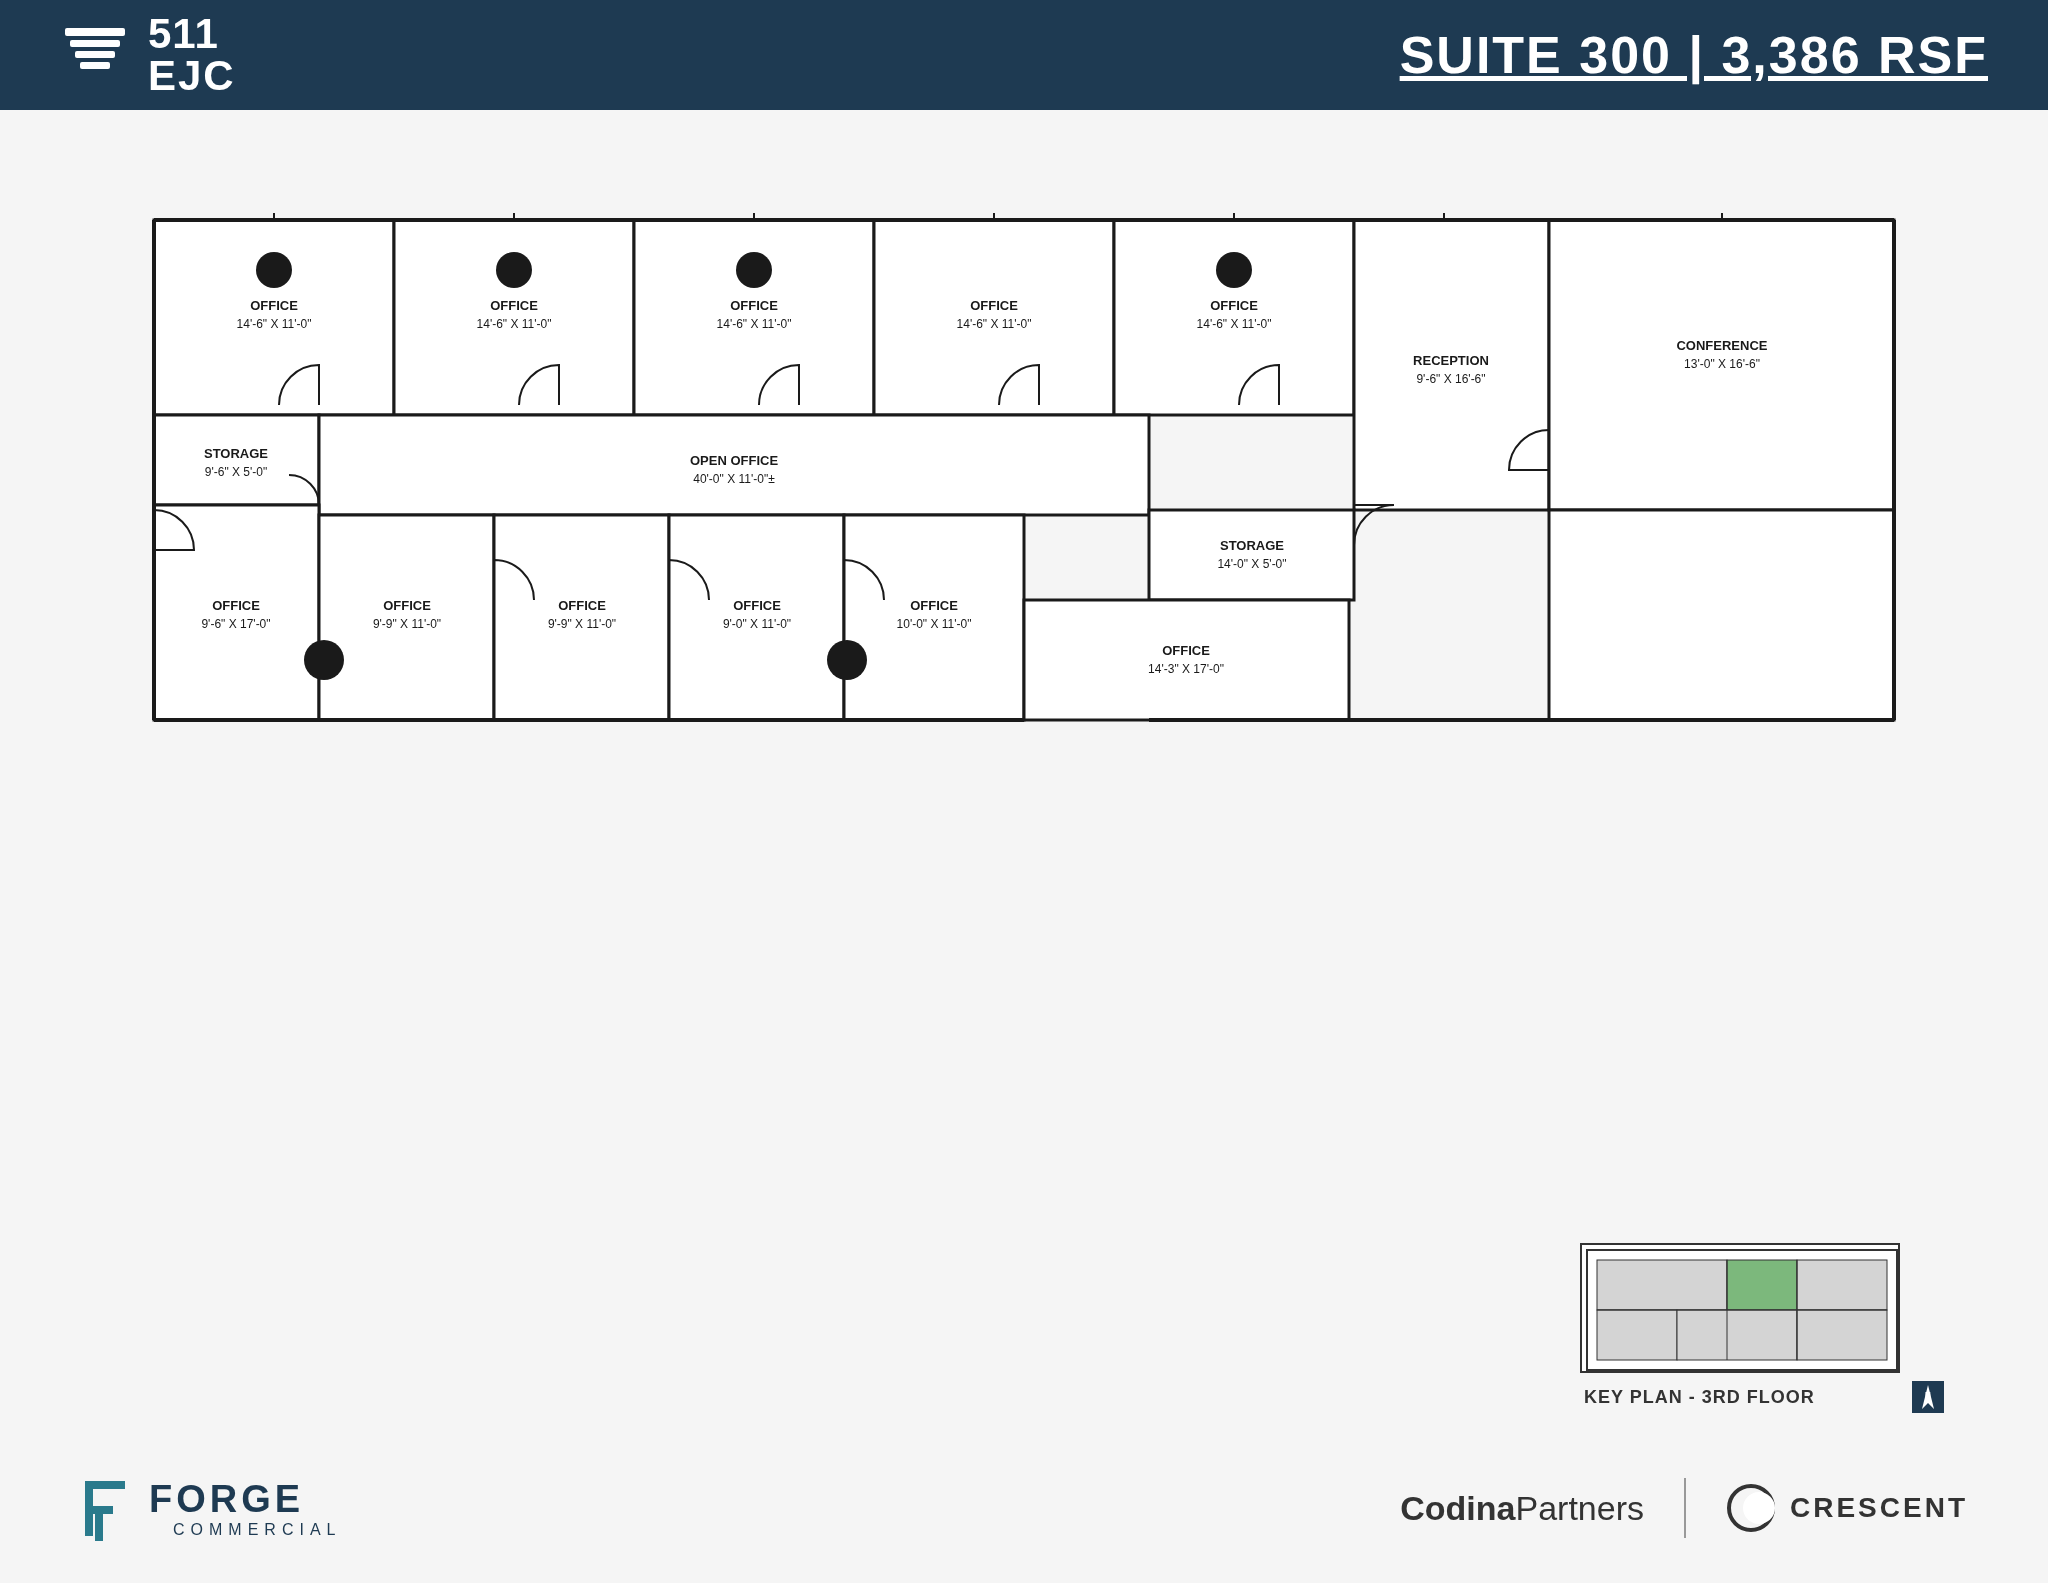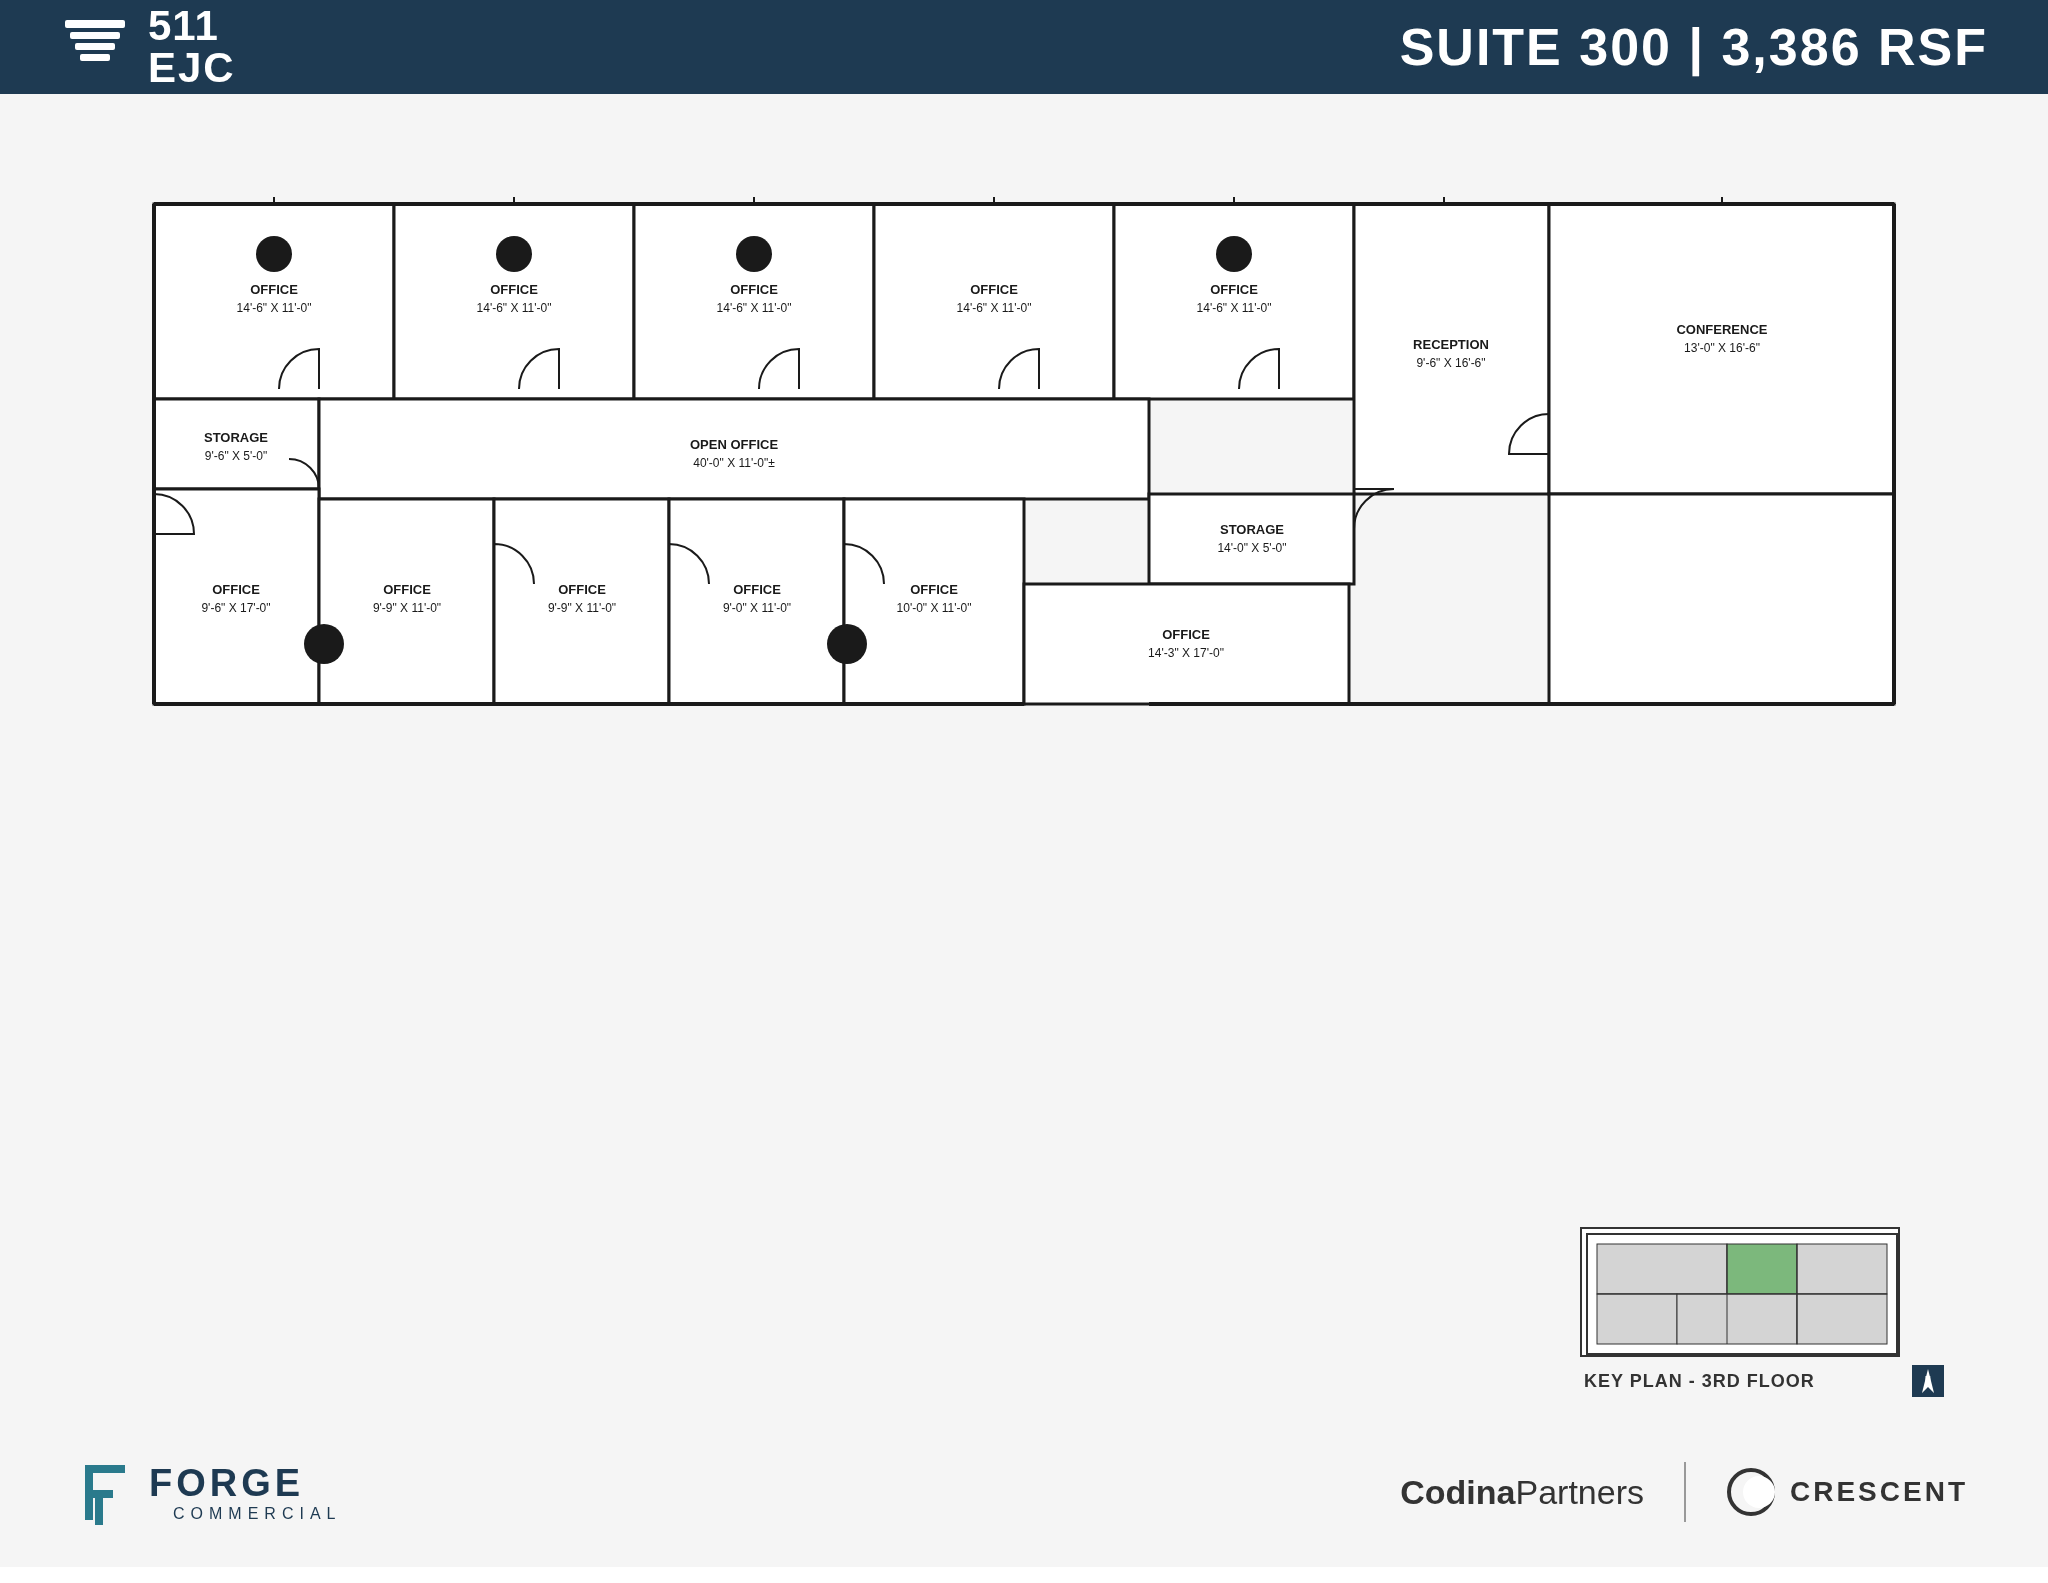--- a/index.html
+++ b/index.html
@@ -8,21 +8,21 @@
       height: 1583px;
       background: #fff;
       font-family: Arial, Helvetica, sans-serif;
       overflow: hidden;
       position: relative;
     }
 
     
     .header {
       width: 100%;
-      height: 94px;
+      height: 110px;
       background: #1e3a52;
       display: flex;
       align-items: center;
       justify-content: space-between;
       padding: 0 60px;
     }
     .logo-area {
       display: flex;
       align-items: center;
       gap: 18px;
@@ -43,20 +43,21 @@
       font-size: 42px;
       font-weight: 900;
       line-height: 1;
       letter-spacing: 2px;
     }
     .suite-title {
       color: #fff;
       font-size: 52px;
       font-weight: 900;
       letter-spacing: 2px;
+      text-decoration: underline;
     }
 
     
     .main {
       width: 100%;
       height: calc(1583px - 110px);
       background: #f5f5f5;
       position: relative;
       display: flex;
       flex-direction: column;

